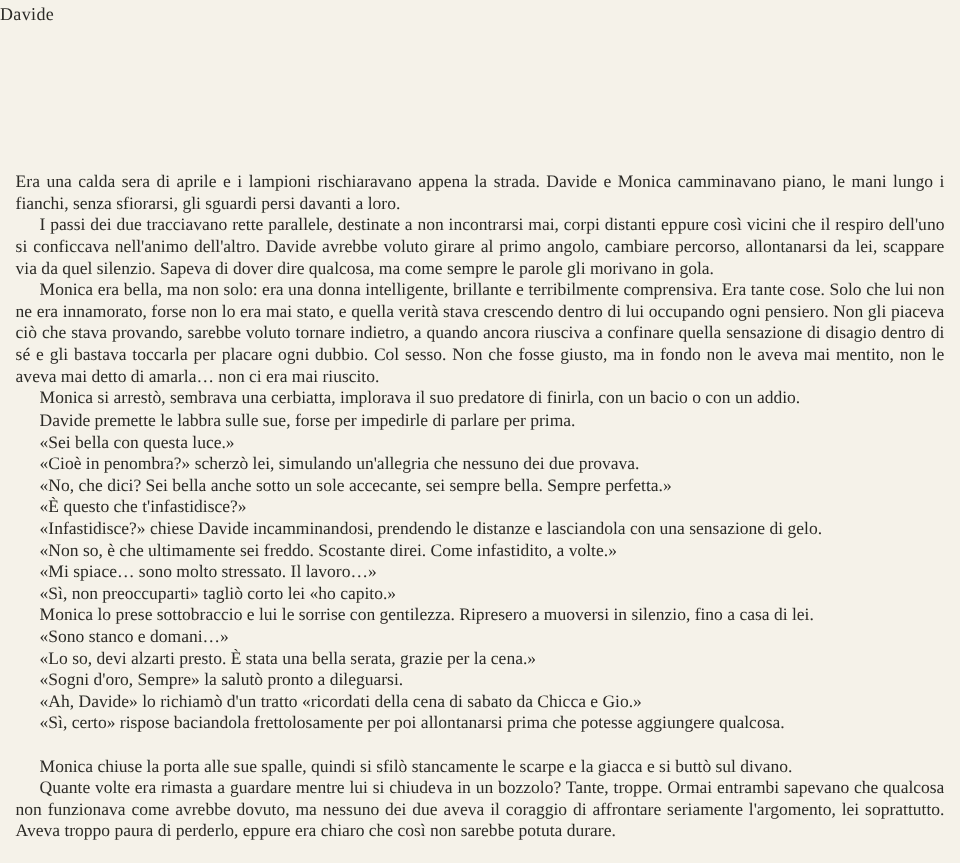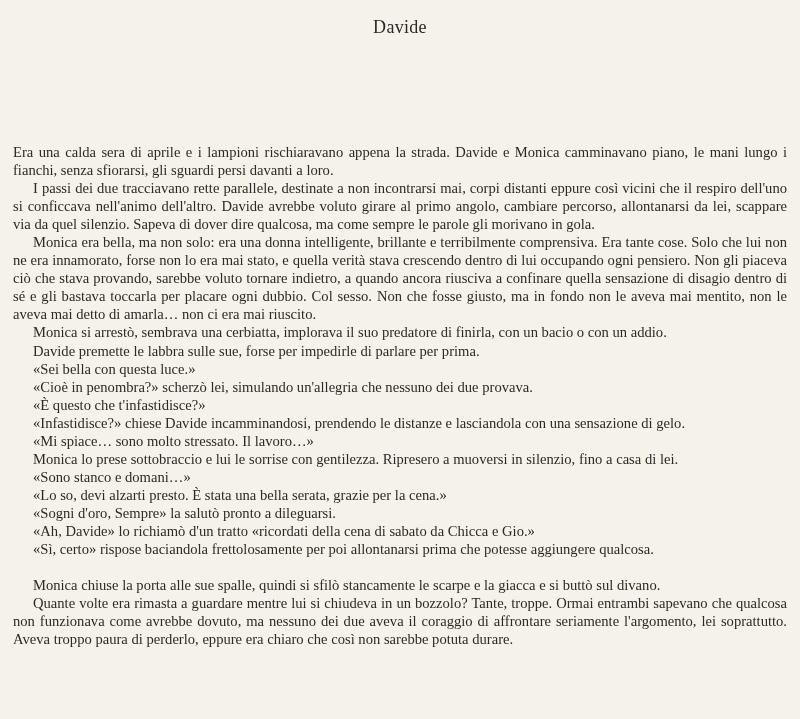--- a/index.html
+++ b/index.html
@@ -16,24 +16,23 @@
     overflow: hidden;
   }
   .page {
     width: 800px;
     height: 719px;
     box-sizing: border-box;
     padding: 0;
     position: relative;
   }
   .doc-title {
-    text-align: center;
-    font-size: 18px;
+    font-size: 15px;
     line-height: 18px;
-    padding-top: 18px;
+    padding-top: 4px;
     letter-spacing: 0.3px;
   }
   .body-text {
     position: absolute;
     top: 143px;
     left: 13px;
     right: 29px;
     width: 774px;
   }
   p {
@@ -64,23 +63,26 @@
 
   <div class="body-text">
 
     <p class="noindent">Era una calda sera di aprile e i lampioni rischiaravano appena la strada. Davide e Monica camminavano piano, le mani lungo i fianchi, senza sfiorarsi, gli sguardi persi davanti a loro.</p>
     <p class="indent">I passi dei due tracciavano rette parallele, destinate a non incontrarsi mai, corpi distanti eppure così vicini che il respiro dell'uno si conficcava nell'animo dell'altro. Davide avrebbe voluto girare al primo angolo, cambiare percorso, allontanarsi da lei, scappare via da quel silenzio. Sapeva di dover dire qualcosa, ma come sempre le parole gli morivano in gola.</p>
     <p class="indent">Monica era bella, ma non solo: era una donna intelligente, brillante e terribilmente comprensiva. Era tante cose. Solo che lui non ne era innamorato, forse non lo era mai stato, e quella verità stava crescendo dentro di lui occupando ogni pensiero. Non gli piaceva ciò che stava provando, sarebbe voluto tornare indietro, a quando ancora riusciva a confinare quella sensazione di disagio dentro di sé e gli bastava toccarla per placare ogni dubbio. Col sesso. Non che fosse giusto, ma in fondo non le aveva mai mentito, non le aveva mai detto di amarla… non ci era mai riuscito.</p>
     <p class="indent">Monica si arrestò, sembrava una cerbiatta, implorava il suo predatore di finirla, con un bacio o con un addio.</p>
     <p class="indent">Davide premette le labbra sulle sue, forse per impedirle di parlare per prima.</p>
     <p class="indent">«Sei bella con questa luce.»</p>
     <p class="indent">«Cioè in penombra?» scherzò lei, simulando un'allegria che nessuno dei due provava.</p>
+    <p class="indent">«No, che dici? Sei bella anche sotto un sole accecante, sei sempre bella. Sempre perfetta.»</p>
     <p class="indent">«È questo che t'infastidisce?»</p>
     <p class="indent">«Infastidisce?» chiese Davide incamminandosi, prendendo le distanze e lasciandola con una sensazione di gelo.</p>
+    <p class="indent">«Non so, è che ultimamente sei freddo. Scostante direi. Come infastidito, a volte.»</p>
     <p class="indent">«Mi spiace… sono molto stressato. Il lavoro…»</p>
+    <p class="indent">«Sì, non preoccuparti» tagliò corto lei «ho capito.»</p>
     <p class="indent">Monica lo prese sottobraccio e lui le sorrise con gentilezza. Ripresero a muoversi in silenzio, fino a casa di lei.</p>
     <p class="indent">«Sono stanco e domani…»</p>
     <p class="indent">«Lo so, devi alzarti presto. È stata una bella serata, grazie per la cena.»</p>
     <p class="indent">«Sogni d'oro, Sempre» la salutò pronto a dileguarsi.</p>
     <p class="indent">«Ah, Davide» lo richiamò d'un tratto «ricordati della cena di sabato da Chicca e Gio.»</p>
     <p class="indent">«Sì, certo» rispose baciandola frettolosamente per poi allontanarsi prima che potesse aggiungere qualcosa.</p>
 
     <div class="gap"></div>
 
     <p class="indent">Monica chiuse la porta alle sue spalle, quindi si sfilò stancamente le scarpe e la giacca e si buttò sul divano.</p>

